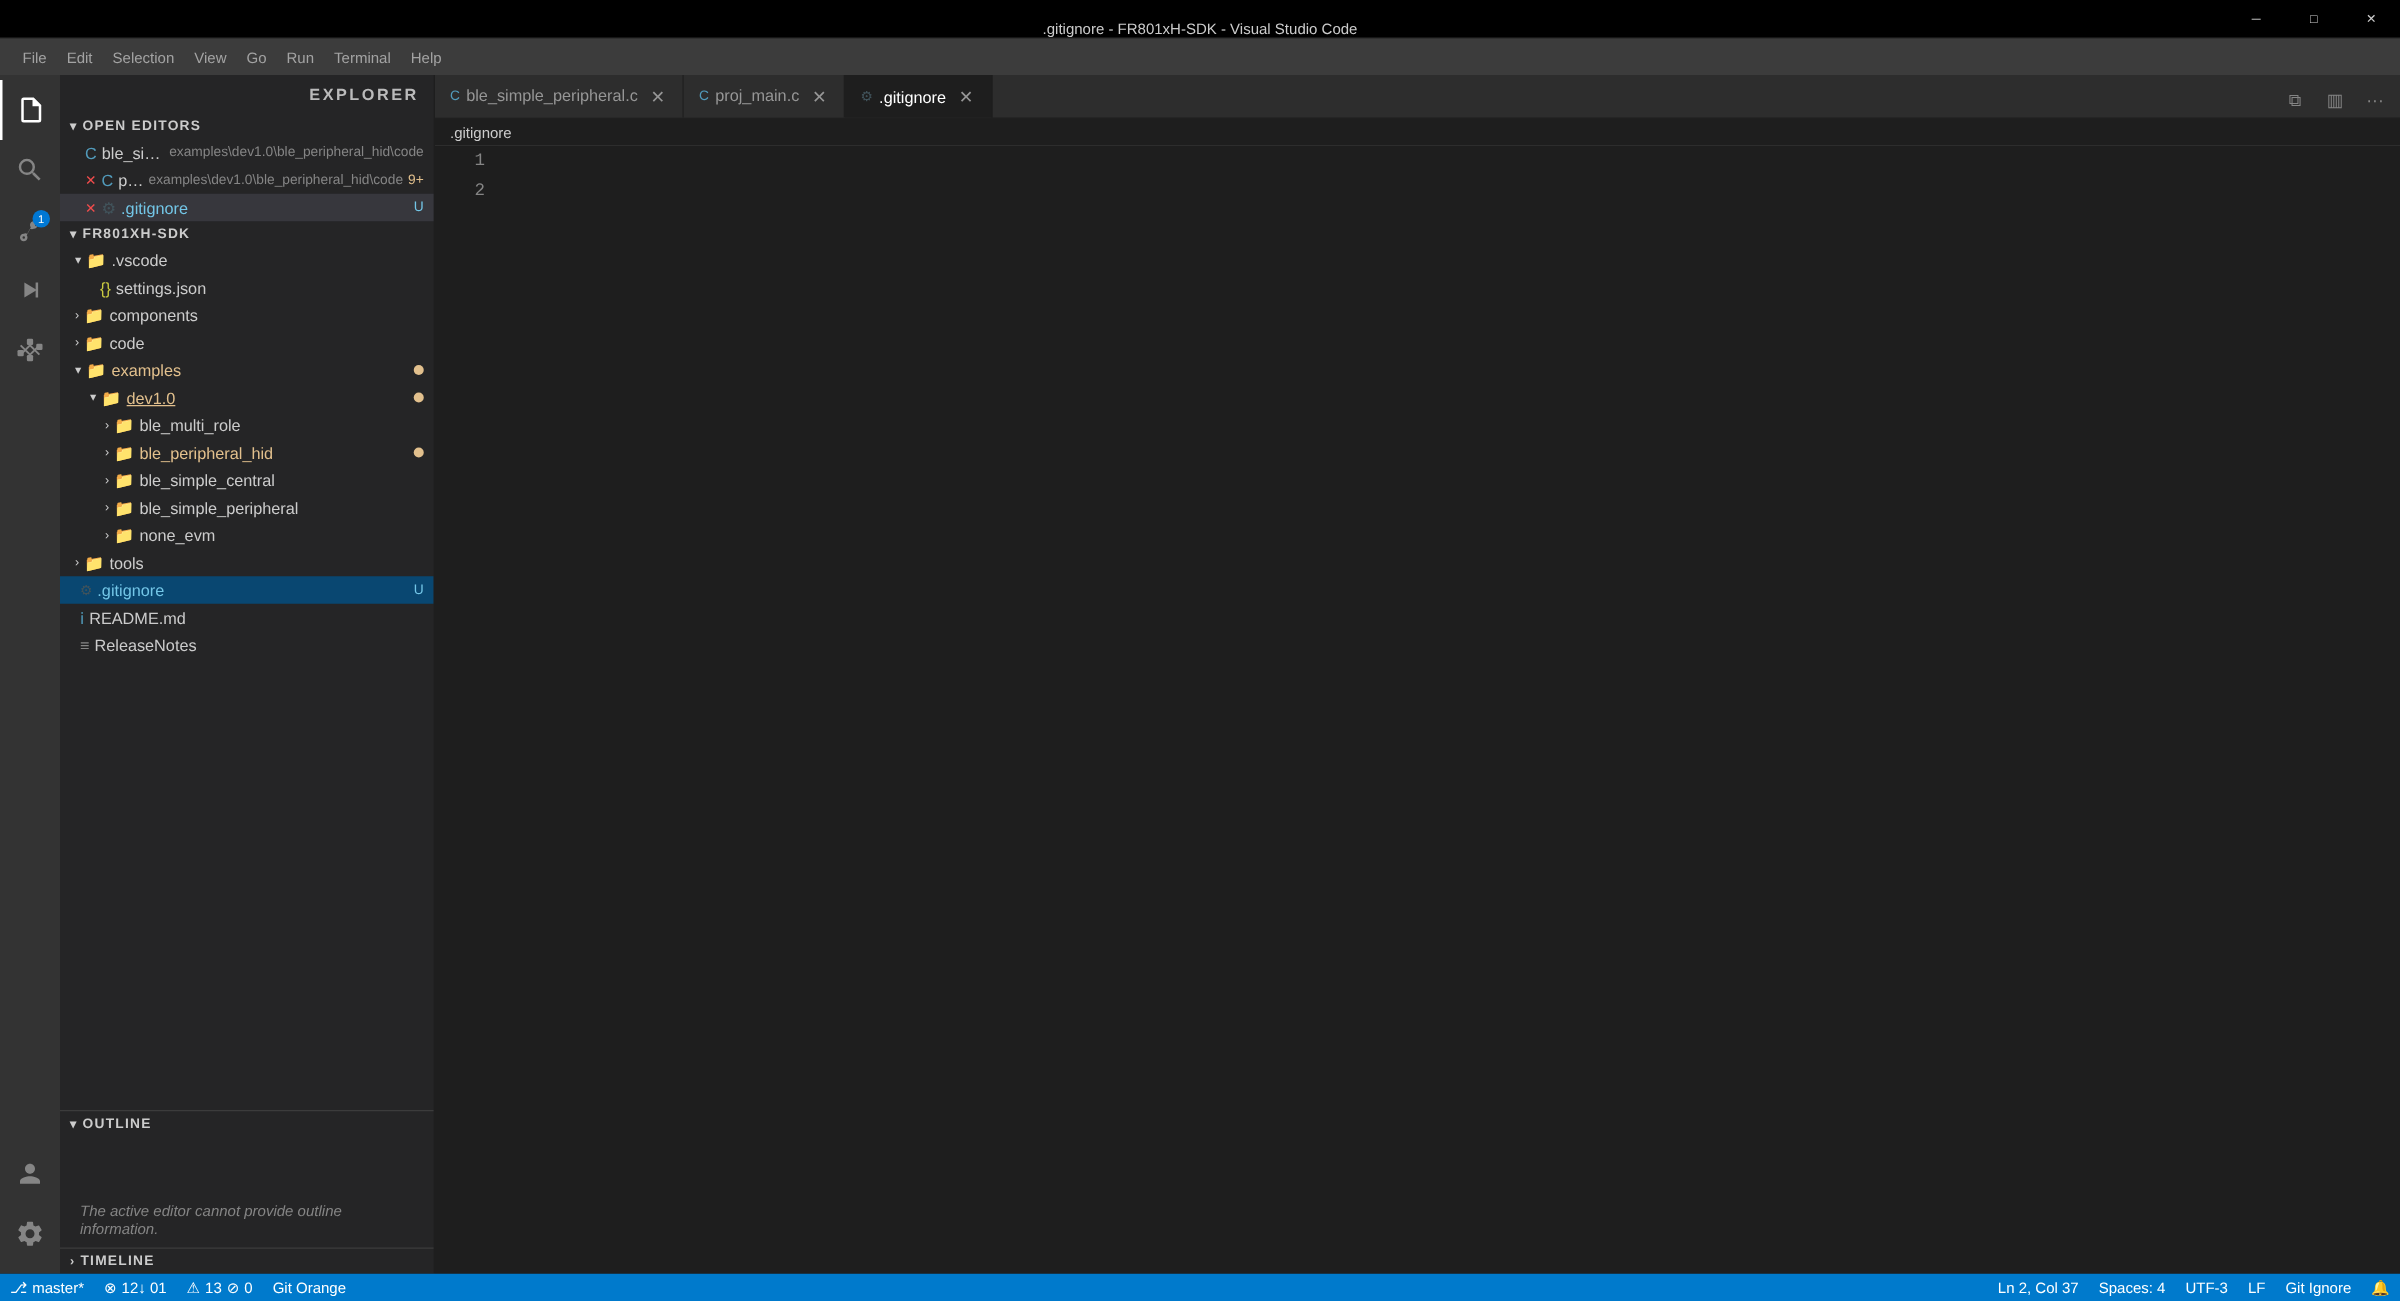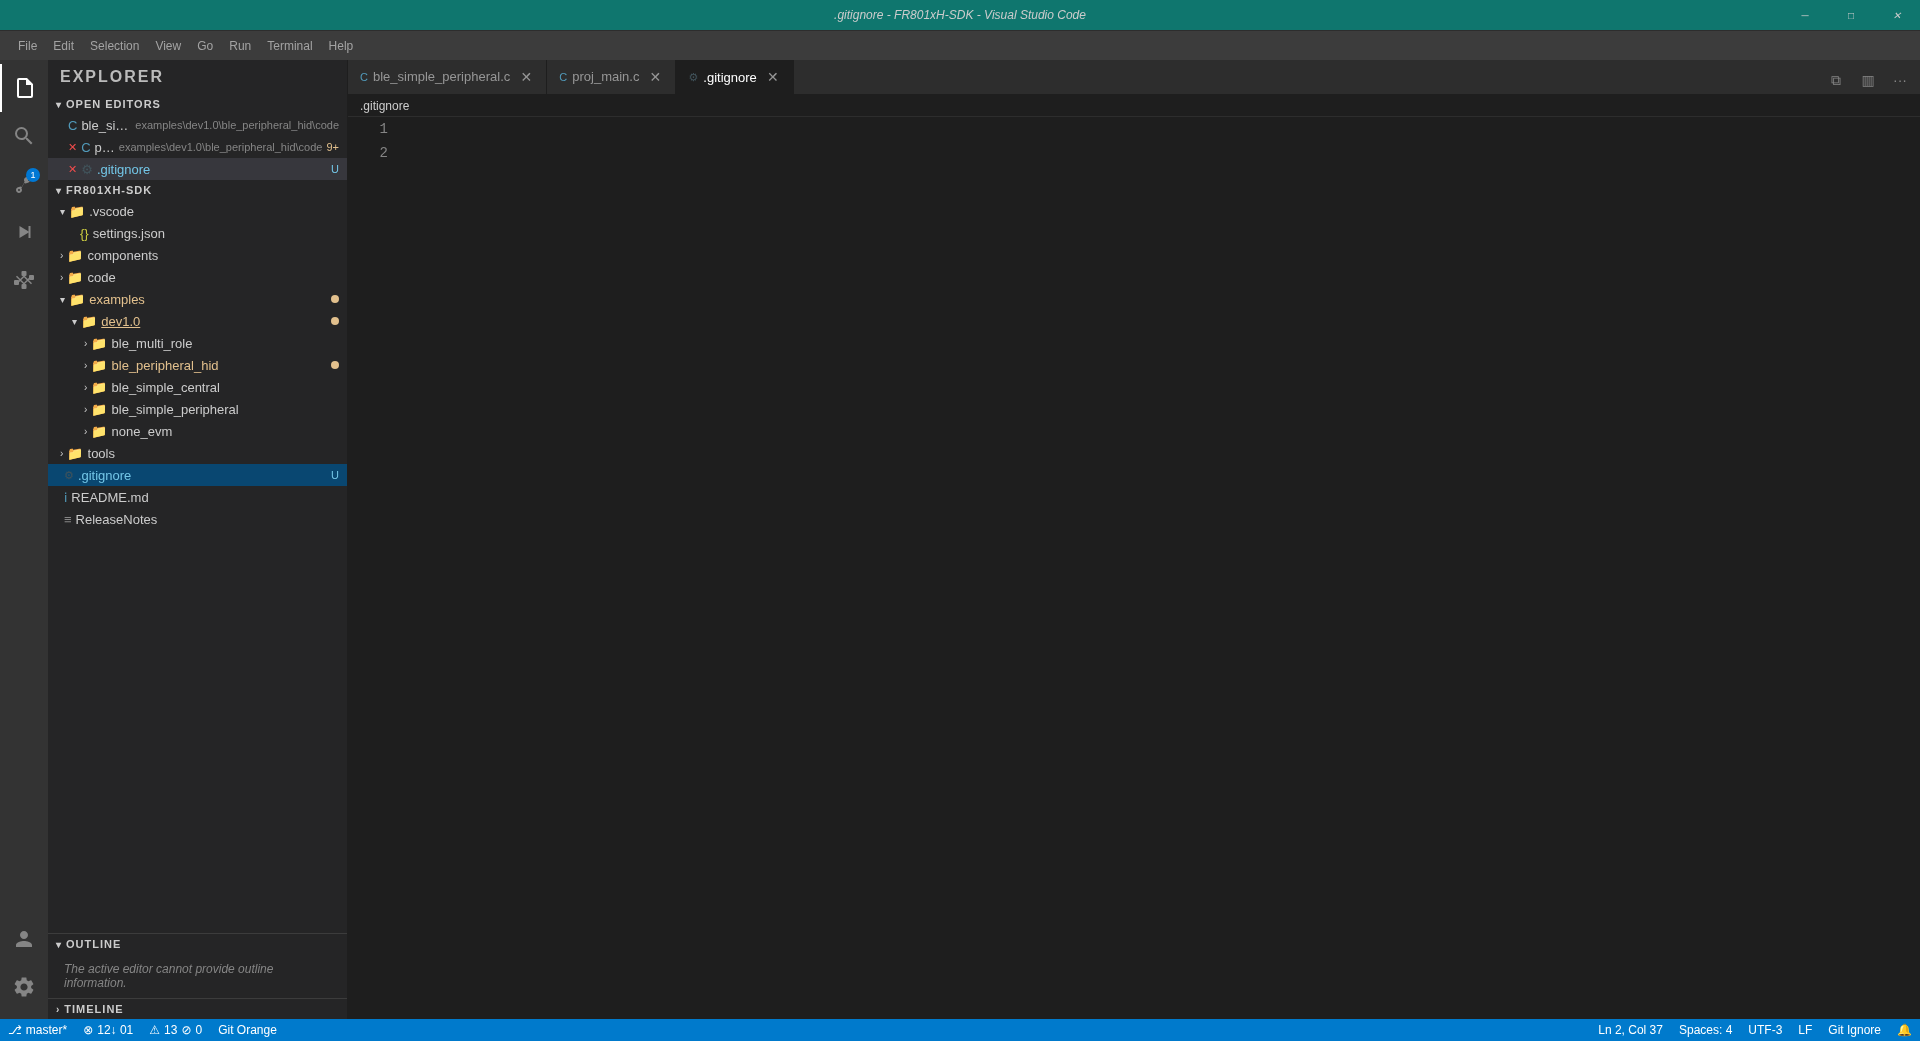--- a/index.html
+++ b/index.html
@@ -11,29 +11,28 @@
       width: 1920px;
       height: 1041px;
       overflow: hidden;
       display: flex;
       flex-direction: column;
     }
 
     
     #title-bar {
       height: 30px;
-      background: #0f766e;
-      display: flex;
-      align-items: center;
+      background: #000000;
+      display: flex;
+      align-items: flex-end;
       justify-content: center;
       font-size: 12px;
       color: #cccccc;
       flex-shrink: 0;
       position: relative;
-      font-style: italic;
     }
     #title-bar .window-controls {
       position: absolute;
       right: 0;
       top: 0;
       height: 30px;
       display: flex;
       align-items: center;
     }
     .win-ctrl {
@@ -120,26 +119,27 @@
       width: 300px;
       background: #252526;
       display: flex;
       flex-direction: column;
       flex-shrink: 0;
       overflow: hidden;
       border-right: 1px solid #1e1e1e;
     }
     #sidebar-header {
       padding: 8px 12px;
-      font-size: 16px;
+      font-size: 13px;
       font-weight: 700;
       letter-spacing: 2px;
       color: #bbbbbb;
       text-transform: uppercase;
       flex-shrink: 0;
+      text-align: right;
     }
 
     
     .section-header {
       display: flex;
       align-items: center;
       padding: 4px 8px;
       font-size: 11px;
       font-weight: 700;
       text-transform: uppercase;
@@ -308,20 +308,21 @@
     
     #sidebar-bottom {
       border-top: 1px solid #3c3c3c;
       flex-shrink: 0;
     }
     .outline-content {
       padding: 8px 16px;
       font-size: 12px;
       color: #858585;
       font-style: italic;
+      margin-top: 45px;
     }
 
     
     #timeline-section {
       border-top: 1px solid #3c3c3c;
       flex-shrink: 0;
     }
 
     
     #status-bar {

